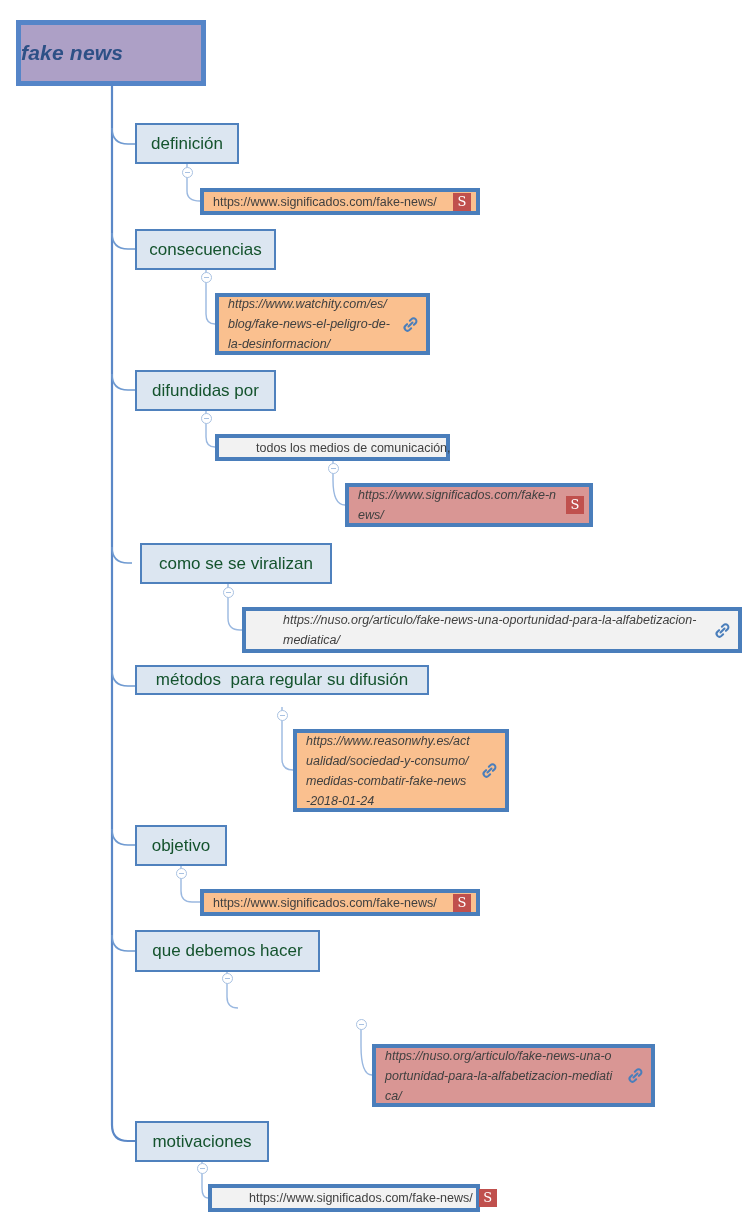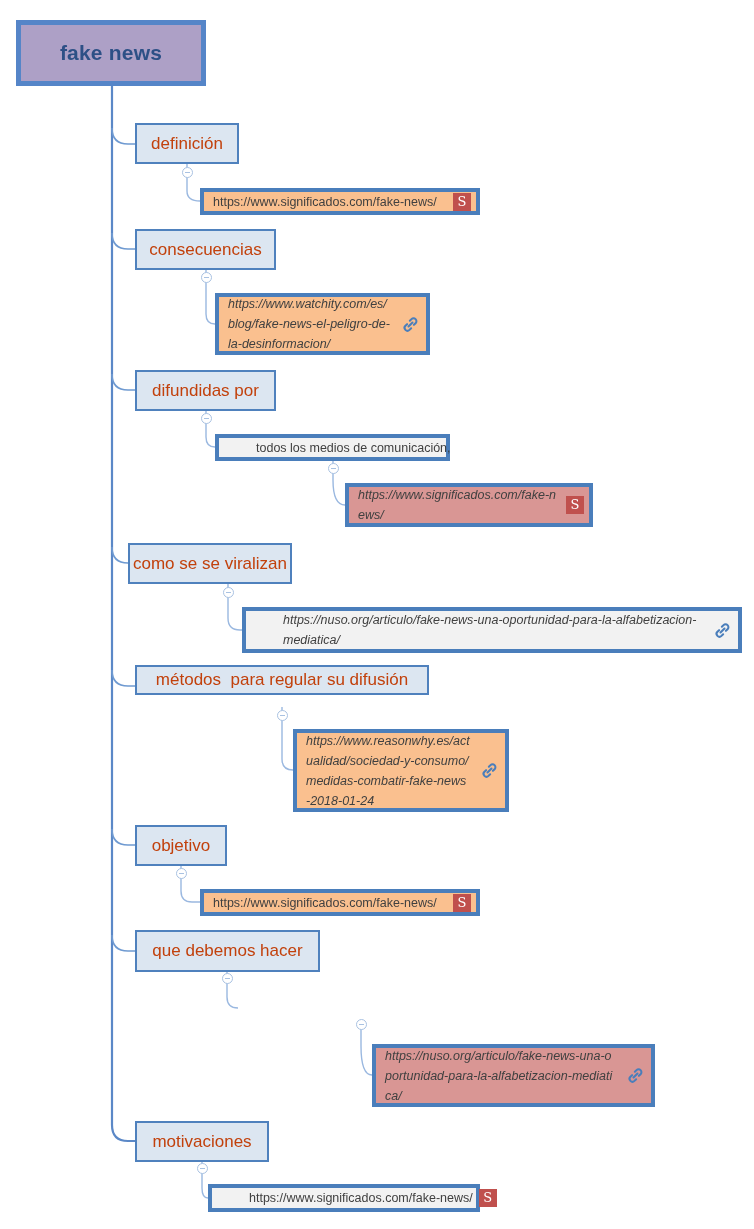--- a/index.html
+++ b/index.html
@@ -7,26 +7,26 @@
     position:relative;width:754px;height:1229px;background:#ffffff;
     font-family:"Liberation Sans",sans-serif;overflow:hidden;
   }
   svg.wires{position:absolute;left:0;top:0;z-index:0;}
   .wire{fill:none;stroke:#9ab8e0;stroke-width:1.4;}
   .branch{fill:none;stroke:#6f9ad1;stroke-width:1.7;}
   .trunk{fill:none;stroke:#5b88c7;stroke-width:2.2;}
 
   .node{position:absolute;box-sizing:border-box;display:flex;align-items:center;z-index:2;}
   .root{
-    background:#ada0c6;border:5px solid #5585c8;justify-content:center;
-    font-weight:bold;font-size:21px;color:#2d5086;letter-spacing:.2px;
+    background:#ada0c6;border:5px solid #5585c8;justify-content:flex-start;
+    font-weight:bold;font-size:21px;color:#2d5086;letter-spacing:.2px;font-style:italic;
   }
   .l1{
     background:#dce6f1;border:2px solid #4f81bd;justify-content:center;
-    font-size:17px;color:#c2410c;white-space:pre;
+    font-size:17px;color:#14532d;white-space:pre;
   }
   .chip{
     position:absolute;box-sizing:border-box;border:4px solid #4a7ebb;
     display:flex;align-items:center;font-size:12.5px;color:#404040;z-index:2;
   }
   .orange{background:#fac08f;}
   .red{background:#d99694;}
   .light{background:#f2f2f2;padding-left:28px;}
   .ctext{padding:0 6px 0 9px;line-height:20px;white-space:pre;}
   .wrap{flex:1 1 auto;white-space:normal;overflow-wrap:anywhere;word-break:break-all;font-style:italic;}
@@ -81,21 +81,21 @@
   </div>
 
   <div class="node l1" style="left:135px;top:229px;width:141px;height:41px">
     <span>consecuencias</span>
   </div>
 
   <div class="node l1" style="left:135px;top:370px;width:141px;height:41px">
     <span>difundidas por</span>
   </div>
 
-  <div class="node l1" style="left:128px;top:543px;width:164px;height:41px">
+  <div class="node l1" style="left:140px;top:543px;width:192px;height:41px">
     <span>como se se viralizan</span>
   </div>
 
   <div class="node l1" style="left:135px;top:665px;width:294px;height:30px">
     <span>métodos  para regular su difusión</span>
   </div>
 
   <div class="node l1" style="left:135px;top:930px;width:185px;height:42px">
     <span>que debemos hacer</span>
   </div>

